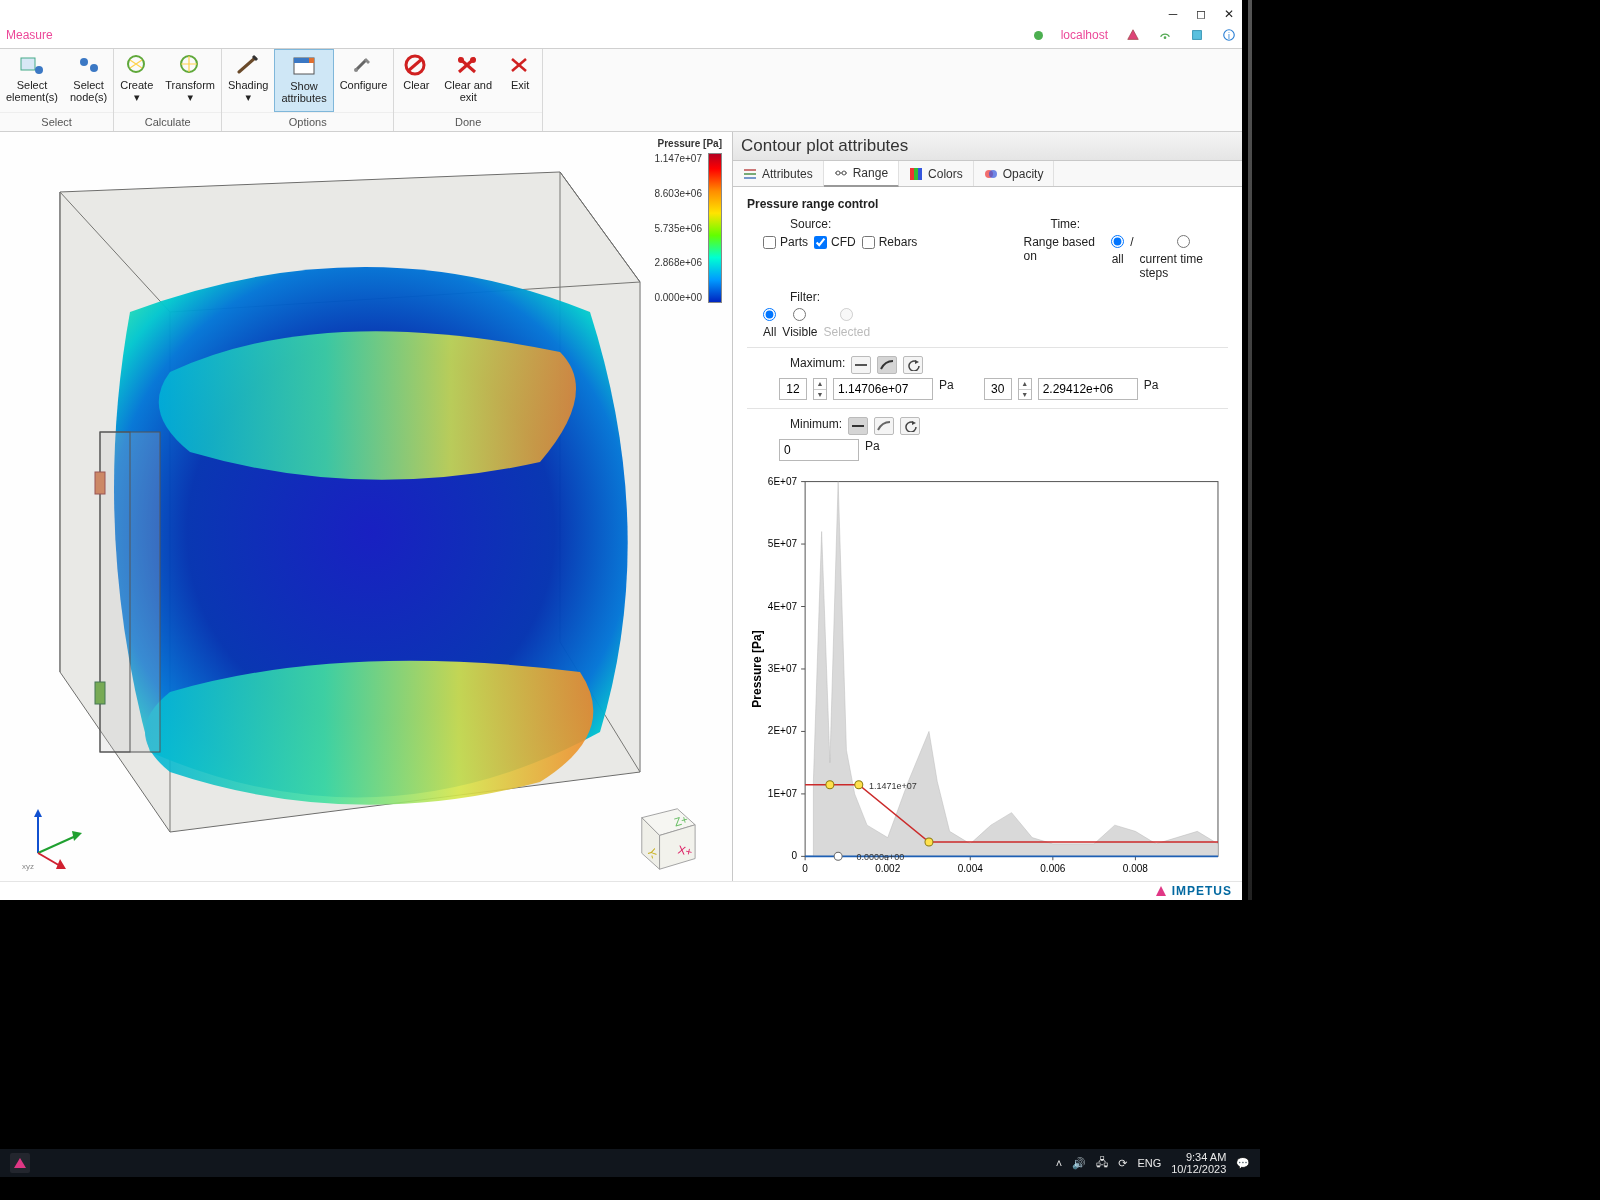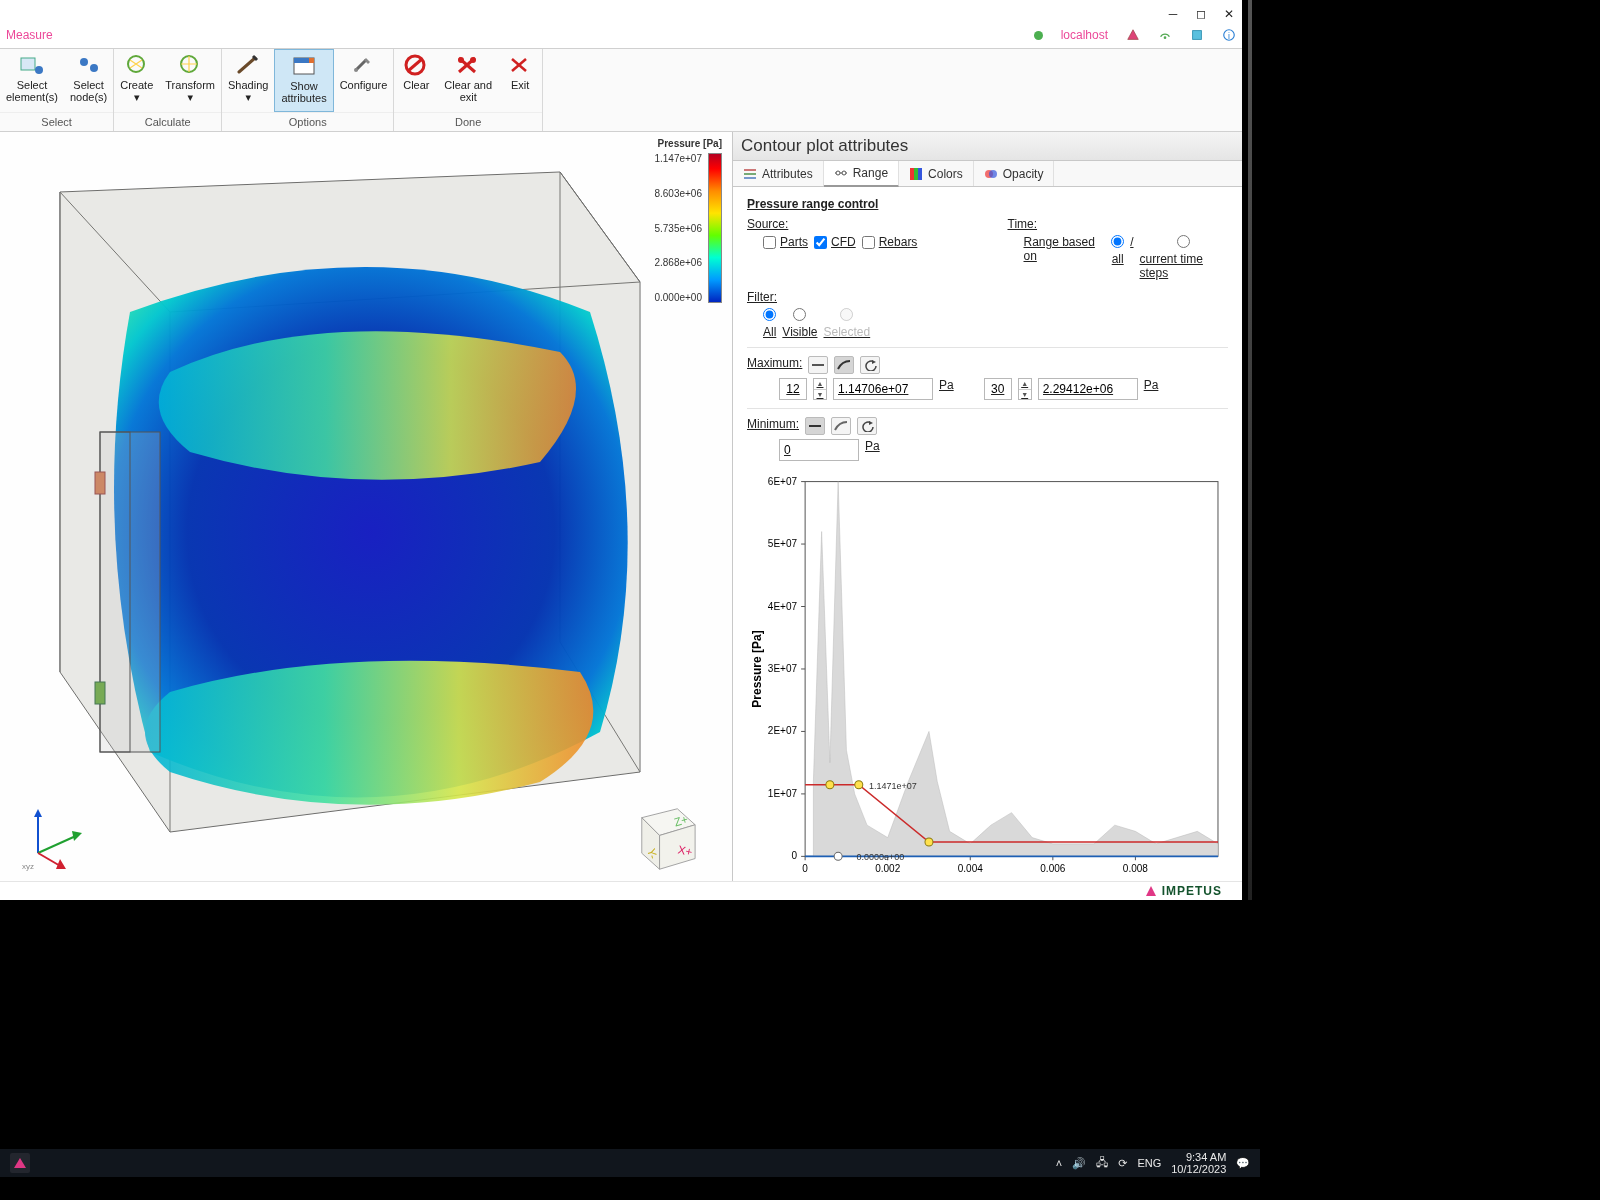--- a/index.html
+++ b/index.html
@@ -29,24 +29,24 @@
 .mainrow { display: flex; height: calc(100% - 132px - 19px); }
 .viewport { flex: 1; position: relative; background: #fefefe; overflow: hidden; }
 .panel { width: 510px; border-left: 1px solid #c8c8c8; background: #fff; display: flex; flex-direction: column; overflow: hidden; }
 
 .panel-title { background: linear-gradient(180deg,#f4f4f4,#e5e5e5); border-bottom: 1px solid #c8c8c8; padding: 4px 8px; font-size: 17px; color: #333; }
 .panel-tabs { display: flex; border-bottom: 1px solid #c8c8c8; background: #f8f8f8; font-size: 12px; }
 .ptab { padding: 5px 10px; display: flex; align-items: center; gap: 5px; color: #333; border-right: 1px solid #e0e0e0; }
 .ptab.active { background: #fff; border-bottom: 2px solid #999; margin-bottom: -1px; }
 .ptab-ico { width: 14px; height: 14px; }
 
-.panel-body { padding: 10px 14px; font-size: 12px; color: #222; flex: 1; overflow: auto; text-decoration: underline; }
+.panel-body { padding: 10px 14px; font-size: 12px; color: #222; flex: 1; overflow: auto; }
 .panel-body h4 { font-size: 12px; font-weight: 700; margin-bottom: 6px; }
 .row { display: flex; align-items: flex-start; gap: 6px; margin: 4px 0; }
-.lbl { color: #222; }
+.lbl { color: #222; margin-left: 43px; }
 .hr { border: none; border-top: 1px solid #e3e3e3; margin: 8px 0; }
 input[type=text].num { width: 100px; height: 22px; border: 1px solid #b8b8b8; padding: 0 4px; font-size: 12px; }
 input[type=text].tiny { width: 28px; height: 22px; border: 1px solid #b8b8b8; padding: 0 2px; font-size: 12px; text-align: center; }
 .spinner { width: 14px; height: 22px; border: 1px solid #b8b8b8; display: flex; flex-direction: column; }
 .spinner div { flex: 1; display: flex; align-items: center; justify-content: center; font-size: 7px; color: #555; border-bottom: 1px solid #ccc; }
 .spinner div:last-child { border-bottom: none; }
 .iconbtn { width: 20px; height: 18px; border: 1px solid #bbb; background: #f4f4f4; display: flex; align-items: center; justify-content: center; border-radius: 2px; }
 .iconbtn.pressed { background: #d5d5d5; }
 
 
@@ -62,21 +62,21 @@
 
 .triad { position: absolute; left: 20px; bottom: 10px; width: 70px; height: 70px; }
 
 
 .viewcube { position: absolute; right: 28px; bottom: 10px; width: 80px; height: 80px; }
 
 
 .scene { position: absolute; left: 0; top: 0; width: 720px; height: 740px; }
 
 
-.brandbar { height: 19px; background: #fff; border-top: 1px solid #e5e5e5; display: flex; justify-content: flex-end; align-items: center; padding-right: 20px; color: #14532d; font-weight: 600; letter-spacing: 1px; }
+.brandbar { height: 19px; background: #fff; border-top: 1px solid #e5e5e5; display: flex; justify-content: flex-end; align-items: center; padding-right: 10px; color: #0369a1; font-weight: 600; letter-spacing: 1px; }
 .brandbar .tri { width: 12px; height: 12px; margin-right: 5px; }
 
 
 .taskbar { position: absolute; left: 0; bottom: 23px; width: 1260px; height: 28px; background: #11161d; display: flex; align-items: center; color: #e9e9e9; font-size: 11px; justify-content: space-between; padding: 0 10px; }
 .taskbar .left { display: flex; align-items: center; gap: 10px; }
 .taskbar .right { display: flex; align-items: center; gap: 10px; }
 .taskicon { width: 20px; height: 20px; background: #23262e; border-radius: 2px; display: flex; align-items: center; justify-content: center; }
 .tri-pink { width: 0; height: 0; border-left: 6px solid transparent; border-right: 6px solid transparent; border-bottom: 10px solid #e03785; }
 .clock { text-align: right; line-height: 12px; }
 

